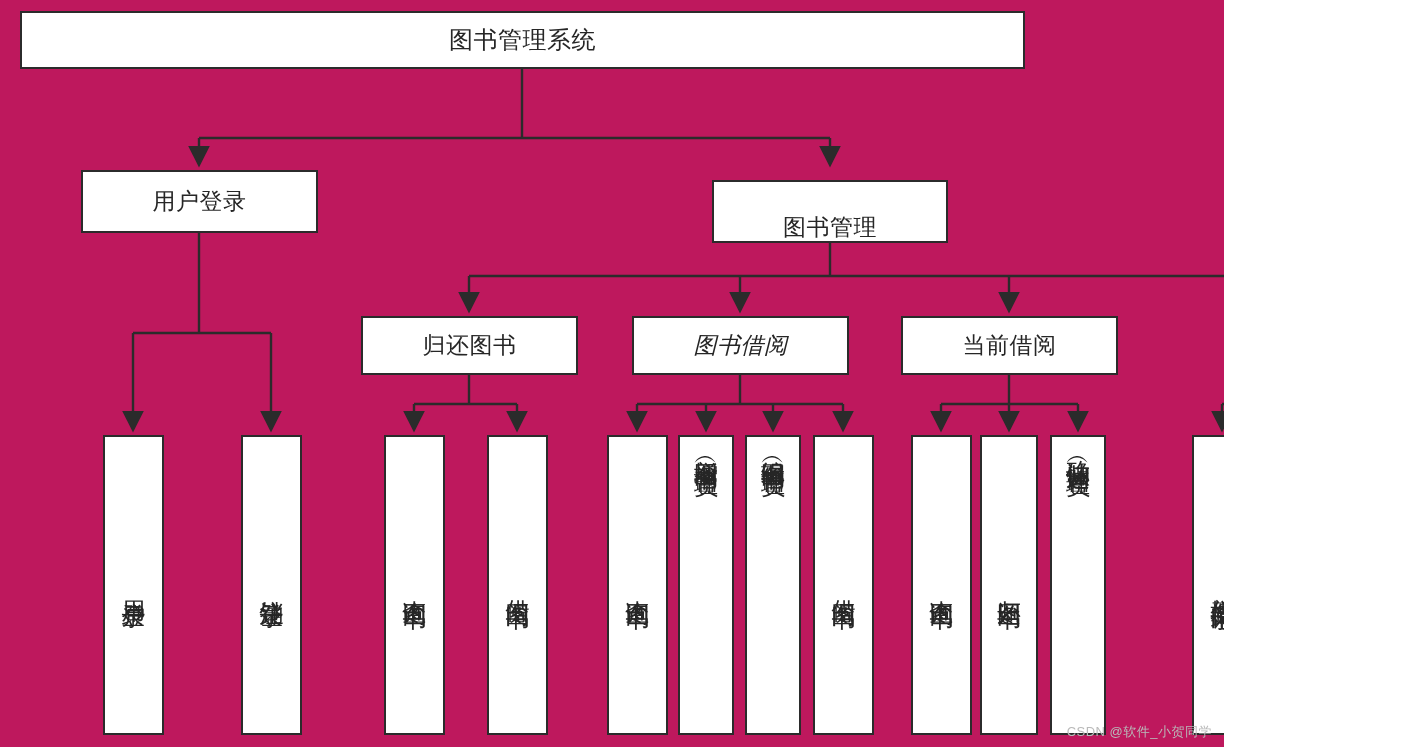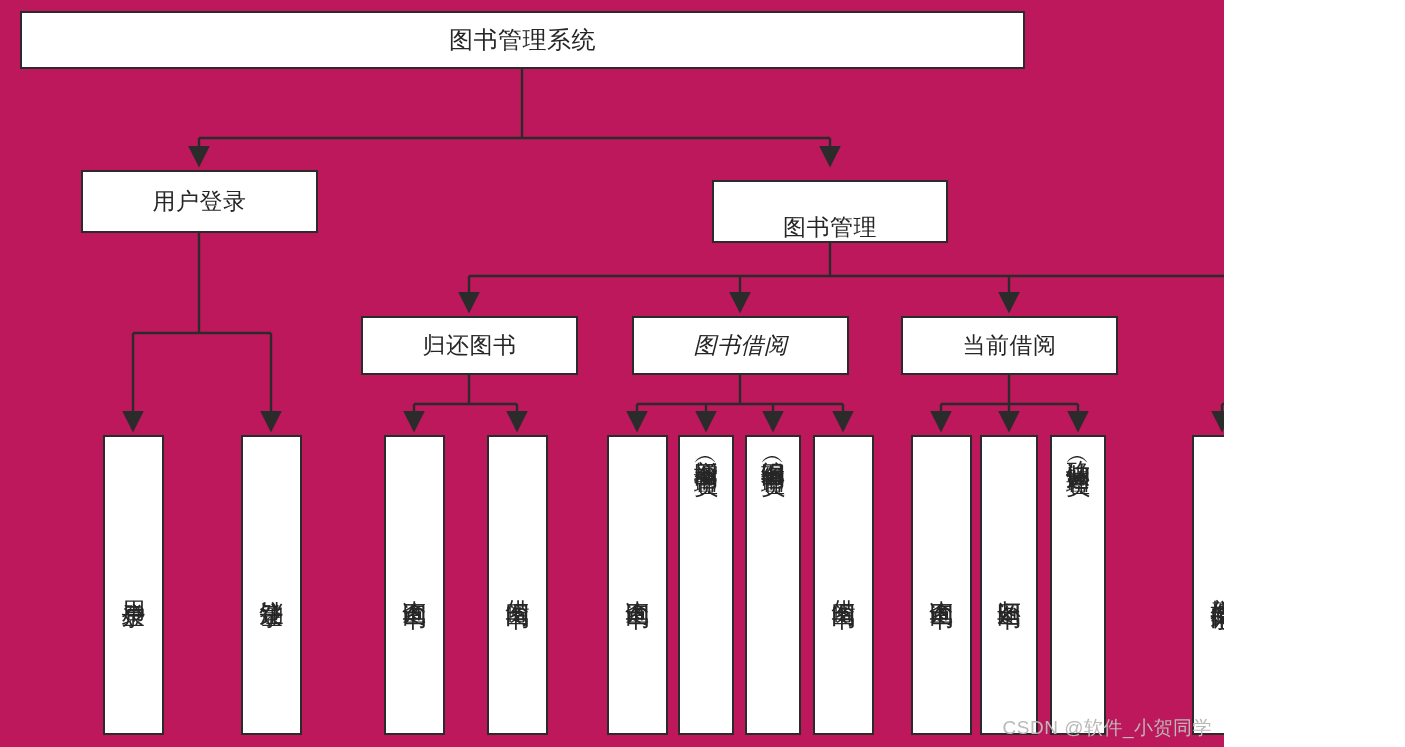--- a/index.html
+++ b/index.html
@@ -70,21 +70,21 @@
   .node.vert.tall-text .node-label {
     margin-top: 4px;
   }
   .node.vert.center-text {
     align-items: center;
   }
   #watermark {
     position: absolute;
     right: 12px;
     bottom: 6px;
-    font-size: 19px;
+    font-size: 13px;
     color: #b9b9b9;
     white-space: nowrap;
     letter-spacing: 0.5px;
   }
 </style>
 </head>
 <body>
 
 <div id="diagram-canvas">
 

